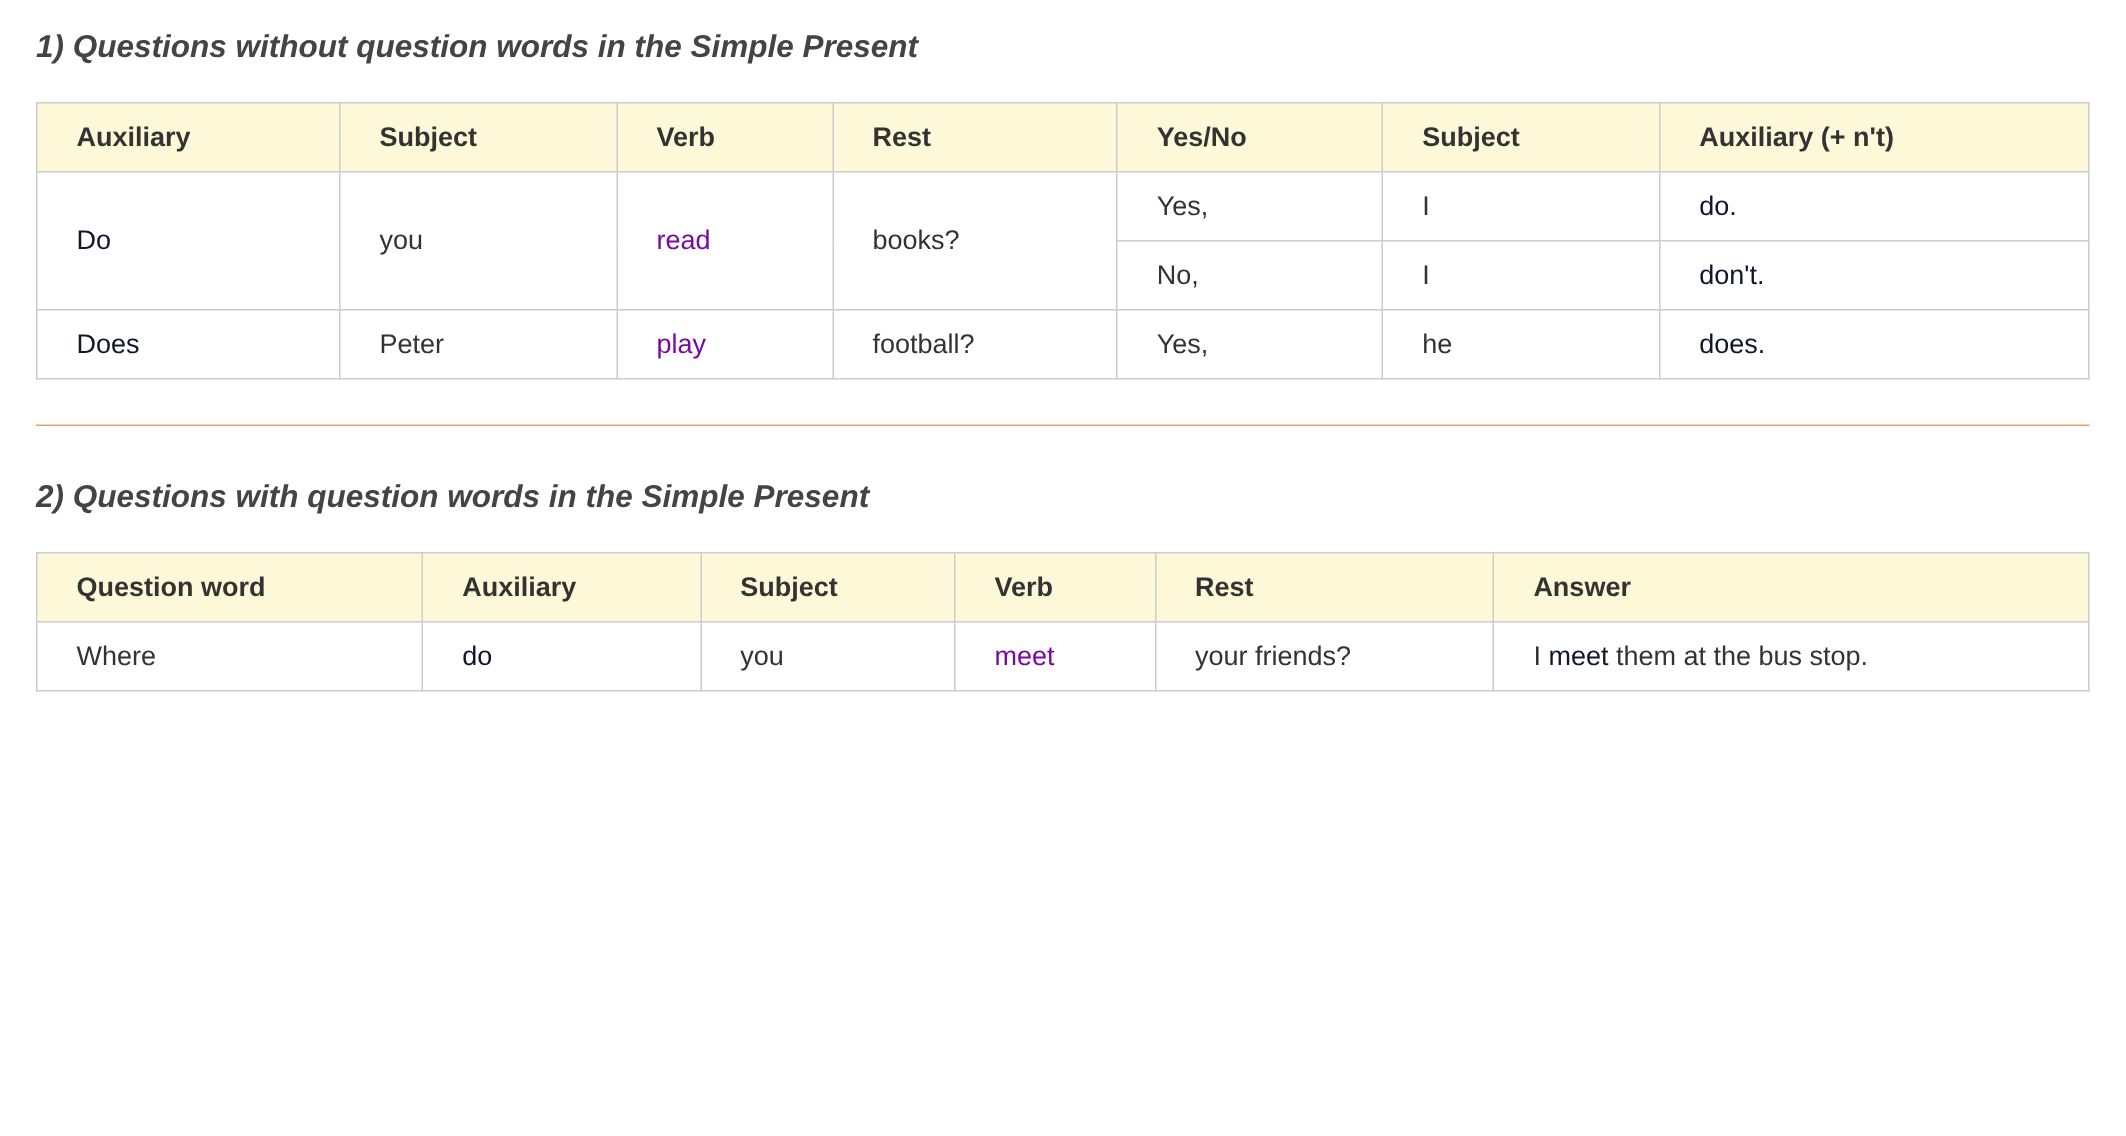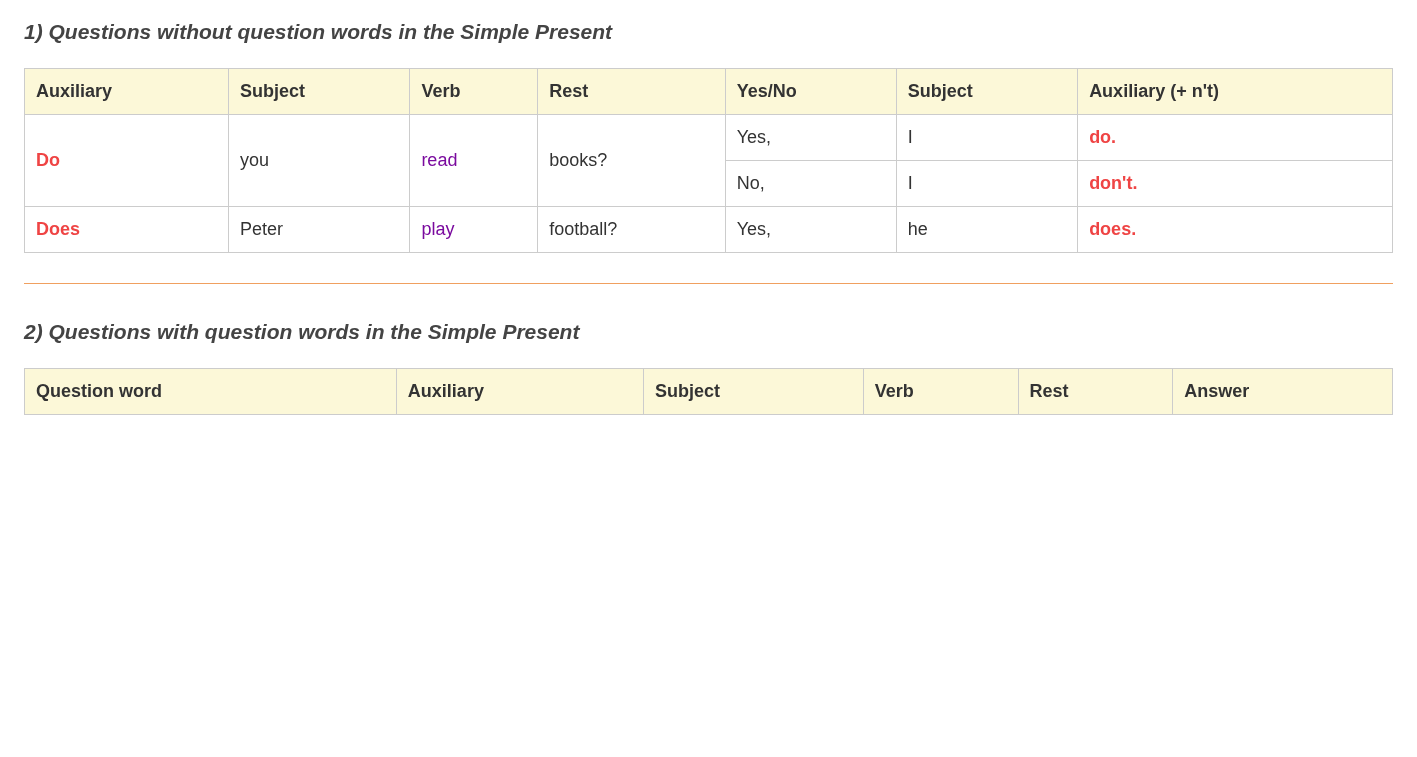--- a/index.html
+++ b/index.html
@@ -22,37 +22,37 @@
       margin-bottom: 24px;
     }
     table {
       border-collapse: collapse;
       width: 100%;
       border: 1px solid #ccc;
       margin-bottom: 30px;
     }
     th, td {
       border: 1px solid #ccc;
-      padding: 12px 11px;
+      padding: 12px 26px;
       text-align: left;
       vertical-align: middle;
       font-size: 18px;
     }
     th {
       background-color: #fcf8d8;
       font-weight: bold;
       color: #333;
     }
     td {
       background-color: #ffffff;
       color: #333;
     }
     .red {
-      color: #ef4444;
-      font-weight: bold;
+      color: #0f172a;
+      font-weight: normal;
     }
     .purple {
       color: #7a0a9e;
       font-weight: normal;
     }
     hr.sep {
       border: none;
       border-top: 1px solid #f0a060;
       margin: 30px 0 36px 0;
     }
@@ -110,14 +110,22 @@
     <tr>
       <th>Question word</th>
       <th>Auxiliary</th>
       <th>Subject</th>
       <th>Verb</th>
       <th>Rest</th>
       <th>Answer</th>
     </tr>
   </thead>
   <tbody>
+    <tr>
+      <td>Where</td>
+      <td class="red">do</td>
+      <td>you</td>
+      <td class="purple">meet</td>
+      <td>your friends?</td>
+      <td class="answer-cell"><span>I </span><span class="red">meet</span><span> them at the bus stop.</span></td>
+    </tr>
   </tbody>
 </table>
 
 </body></html>

